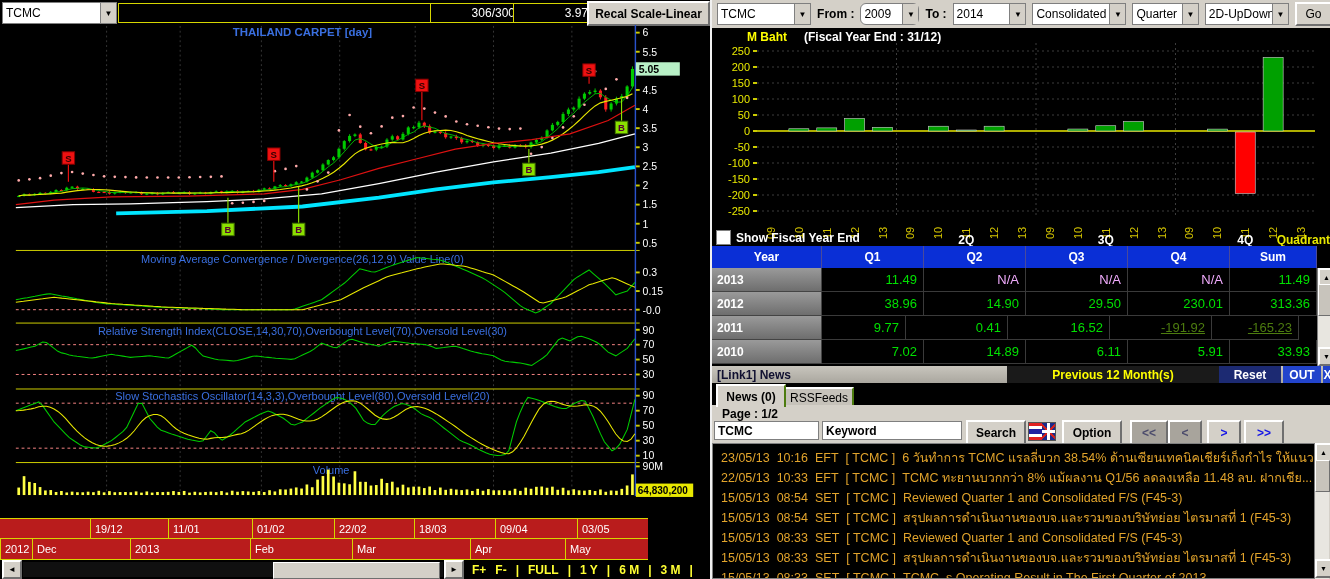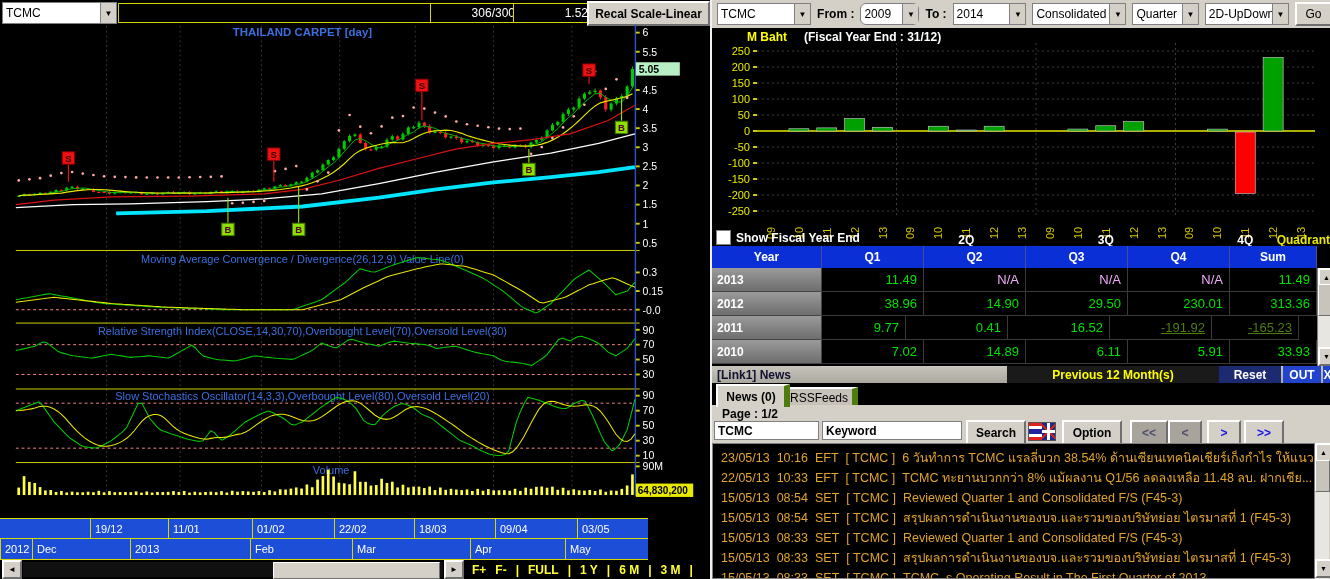--- a/index.html
+++ b/index.html
@@ -11,21 +11,21 @@
   .lp-toolbar{position:absolute;left:0;top:0;width:710px;height:25px;background:#000;}
   .combo{background:#fff;border:1px solid #7f7f7f;display:flex;align-items:center;}
   .combo .cval{flex:1;padding:1px 3px;color:#000;white-space:nowrap;overflow:hidden;}
   .combo .carrow{width:15px;height:100%;background:#d4d0c8;border-left:1px solid #808080;
        display:flex;align-items:center;justify-content:center;font-size:8px;color:#000;}
   .ybox{background:#000;border:1px solid #d6d600;color:#fff;display:flex;align-items:center;justify-content:flex-end;padding:0 4px;font-size:12px;}
   .btn3d{background:#d4d0c8;border-top:2px solid #fff;border-left:2px solid #fff;
        border-right:2px solid #6f6f6f;border-bottom:2px solid #6f6f6f;
        display:flex;align-items:center;justify-content:center;color:#000;cursor:default;}
   .recal{color:#000000;font-weight:bold;font-size:12px;}
-  .daterow,.monthrow{position:absolute;left:0;width:648px;background:#1d4ed8;border-top:1px solid #d6d600;border-bottom:1px solid #d6d600;}
+  .daterow,.monthrow{position:absolute;left:0;width:648px;background:#b91c1c;border-top:1px solid #d6d600;border-bottom:1px solid #d6d600;}
   .daterow{top:518px;height:19px;}
   .monthrow{top:538px;height:20px;}
   .dcell{position:absolute;top:0;height:100%;border-left:1px solid #d6d600;color:#fff;font-size:11px;
        display:flex;align-items:center;padding-left:4px;white-space:nowrap;}
   .lp-bottombar{position:absolute;left:0;top:560px;width:710px;height:19px;background:#000;display:flex;align-items:center;}
   .sb-btn{width:16px;height:15px;font-size:8px;color:#000;}
   .sb-track{position:relative;width:420px;height:15px;background:#101010;margin:0 1px;}
   .sb-thumb{position:absolute;left:250px;top:0;width:165px;height:15px;background:#d4d0c8;
        border-top:1px solid #fff;border-left:1px solid #fff;border-right:1px solid #6f6f6f;border-bottom:1px solid #6f6f6f;}
   .range-strip{display:flex;align-items:center;color:#ffff33;font-weight:bold;font-size:12px;margin-left:8px;gap:9px;white-space:nowrap;}
@@ -49,21 +49,21 @@
   .vscroll{position:absolute;width:14px;background:#e8e6e0;border-left:1px solid #808080;}
   .vs-btn{position:absolute;left:0;width:13px;height:15px;font-size:7px;}
   .vs-thumb{position:absolute;left:0;width:13px;background:#c8c4bc;border-top:1px solid #fff;border-left:1px solid #fff;border-right:1px solid #6f6f6f;border-bottom:1px solid #6f6f6f;}
   
   .news-header{position:absolute;left:0;top:366px;width:620px;height:17px;background:linear-gradient(#c8c5bd,#aaa79f);display:flex;align-items:center;}
   .nh-title{font-weight:bold;color:#101030;padding-left:5px;}
   .nh-black{position:absolute;left:295px;top:0;width:212px;height:17px;background:#1a1a1a;display:flex;align-items:center;justify-content:center;}
   .nh-period{color:#ffff00;font-weight:bold;font-size:12px;}
   .nh-btn{position:absolute;top:0;height:17px;color:#fff;font-weight:bold;display:flex;align-items:center;justify-content:center;font-size:12px;}
   .tabs-row{position:absolute;left:0;top:383px;width:620px;height:22px;background:#000;}
-  .tab{position:absolute;top:1px;background:#d4d0c8;border-top:2px solid #fff;border-left:2px solid #fff;border-right:6px solid #4d7c0f;color:#000;display:flex;align-items:center;justify-content:center;font-size:12px;}
+  .tab{position:absolute;top:1px;background:#d4d0c8;border-top:2px solid #fff;border-left:2px solid #fff;border-right:2px solid #4d7c0f;color:#000;display:flex;align-items:center;justify-content:center;font-size:12px;}
   .tab.active{font-weight:bold;height:21px;z-index:2;}
   .tab.inactive{height:18px;top:4px;background:#c6c2ba;}
   .gray-mid{position:absolute;left:0;top:405px;width:620px;height:38px;background:#d4d0c8;}
   .page-lbl{position:absolute;left:10px;top:407px;font-weight:bold;color:#000;}
   .inp{position:absolute;background:#fff;border:1px solid #7f7f7f;font-size:12px;font-weight:bold;color:#000;padding:0 3px;box-sizing:border-box;font-family:"Liberation Sans","DejaVu Sans",sans-serif;}
   .navbtn{font-weight:bold;}
   .navbtn.dis{background:#a8a49c;color:#4c4c6c;}
   .navbtn.en{color:#1414e6;}
   .news-list{position:absolute;left:0;top:443px;width:602px;height:136px;background:#000;overflow:hidden;border:1px solid #808080;border-right:none;box-sizing:border-box;}
   .news-item{position:absolute;left:8px;height:20px;display:flex;align-items:center;color:#e2a42c;font-size:12.5px;white-space:nowrap;gap:7px;}
@@ -86,21 +86,21 @@
     <div class="lp-toolbar">
       <div class="combo abs" style="left:2px;top:2px;width:113px;height:20px;">
         <span class="cval">TCMC</span>
         <span class="carrow">▼</span>
       </div>
       <div class="ybox abs" style="left:118px;top:3px;width:310px;height:18px;"></div>
       <div class="ybox abs" style="left:430px;top:3px;width:80px;height:18px;">
         <span>306/300</span>
       </div>
       <div class="ybox abs" style="left:513px;top:3px;width:70px;height:18px;">
-        <span>1.52</span>
+        <span>3.97</span>
       </div>
       <div class="btn3d abs recal" style="left:587px;top:1px;width:119px;height:21px;">
         <span>Recal Scale-Linear</span>
       </div>
     </div>
 
     <svg id="left-chart-svg" class="abs" style="left:0;top:25px;" width="710" height="535" viewBox="0 25 710 560">
         <line x1="95" y1="26" x2="95" y2="517" stroke="#383838" stroke-dasharray="2,3"></line>
         <line x1="172" y1="26" x2="172" y2="517" stroke="#383838" stroke-dasharray="2,3"></line>
         <line x1="257" y1="26" x2="257" y2="517" stroke="#383838" stroke-dasharray="2,3"></line>

